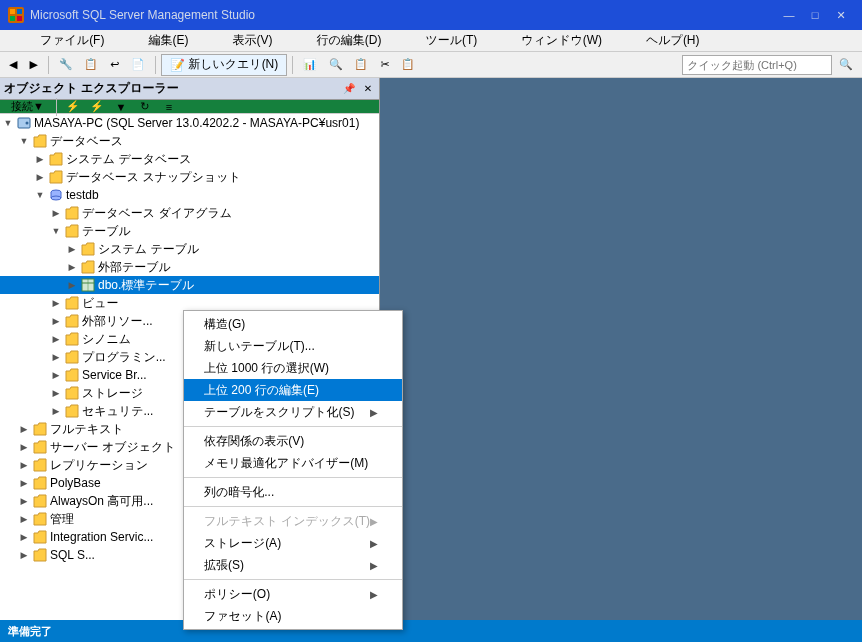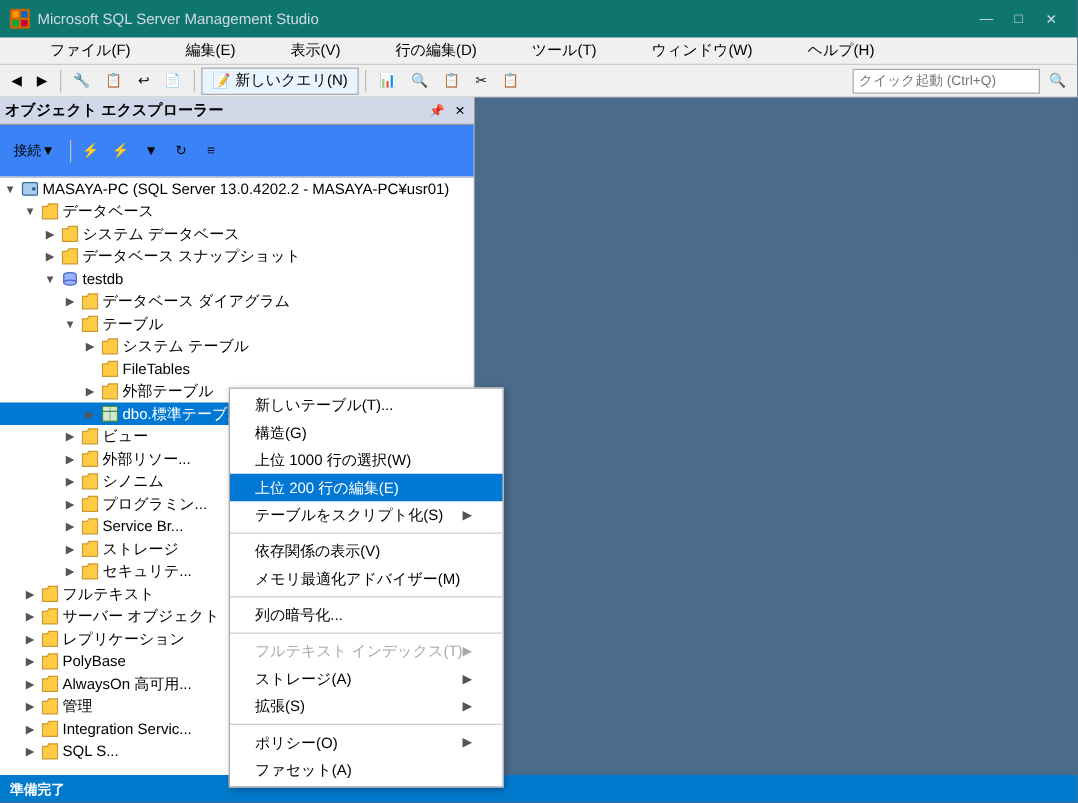--- a/index.html
+++ b/index.html
@@ -8,21 +8,21 @@
       height: 642px;
       font-family: 'MS UI Gothic', 'Yu Gothic UI', 'Meiryo UI', sans-serif;
       font-size: 12px;
       background: #4a6b8a;
       overflow: hidden;
       position: relative;
     }
 
     
     .title-bar {
-      background: #0f766e;
+      background: #1d4ed8;
       height: 30px;
       display: flex;
       align-items: center;
       padding: 0 8px;
       gap: 6px;
       color: white;
     }
     .title-bar-icon {
       width: 16px;
       height: 16px;
@@ -151,22 +151,22 @@
       border: none;
       cursor: pointer;
       font-size: 10px;
       display: flex;
       align-items: center;
       justify-content: center;
     }
 
     
     .oe-toolbar {
-      background: #3b82f6;
-      height: 42px;
+      background: #15803d;
+      height: 14px;
       display: flex;
       align-items: center;
       padding: 0 4px;
       border-bottom: 1px solid #ccc;
       gap: 2px;
     }
     .oe-btn {
       height: 22px;
       width: 22px;
       background: transparent;
@@ -420,29 +420,20 @@
         <div class="tree-item" style="padding-left: 64px;">
           <span class="tree-expand" style="font-size: 9px;">▶</span>
           <span class="tree-icon">
             <svg width="14" height="14">
               <path d="M1,3 L5,3 L6,1 L13,1 L13,13 L1,13 Z" fill="#ffcc44" stroke="#cc9933" stroke-width="1"></path>
             </svg>
           </span>
           <span class="tree-label">システム テーブル</span>
         </div>
         <div class="tree-item" style="padding-left: 64px;">
-          <span class="tree-expand" style="font-size: 9px;"> </span>
-          <span class="tree-icon">
-            <svg width="14" height="14">
-              <path d="M1,3 L5,3 L6,1 L13,1 L13,13 L1,13 Z" fill="#ffcc44" stroke="#cc9933" stroke-width="1"></path>
-            </svg>
-          </span>
-          <span class="tree-label">FileTables</span>
-        </div>
-        <div class="tree-item" style="padding-left: 64px;">
           <span class="tree-expand" style="font-size: 9px;">▶</span>
           <span class="tree-icon">
             <svg width="14" height="14">
               <path d="M1,3 L5,3 L6,1 L13,1 L13,13 L1,13 Z" fill="#ffcc44" stroke="#cc9933" stroke-width="1"></path>
             </svg>
           </span>
           <span class="tree-label">外部テーブル</span>
         </div>
         <div class="tree-item selected" style="padding-left: 64px;">
           <span class="tree-expand" style="font-size: 9px;">▶</span>
@@ -596,24 +587,24 @@
   <div class="right-panel"></div>
 
 </div>
 
 <div class="status-bar">
   <span>準備完了</span>
 </div>
 
 <div class="context-menu" id="context-menu">
     <div class="ctx-item">
+      <span>構造(G)</span>
+    </div>
+    <div class="ctx-item">
       <span>新しいテーブル(T)...</span>
-    </div>
-    <div class="ctx-item">
-      <span>構造(G)</span>
     </div>
     <div class="ctx-item">
       <span>上位 1000 行の選択(W)</span>
     </div>
     <div class="ctx-item highlighted">
       <span>上位 200 行の編集(E)</span>
     </div>
     <div class="ctx-item">
       <span>テーブルをスクリプト化(S)</span>
       <span class="ctx-submenu-arrow">▶</span>

